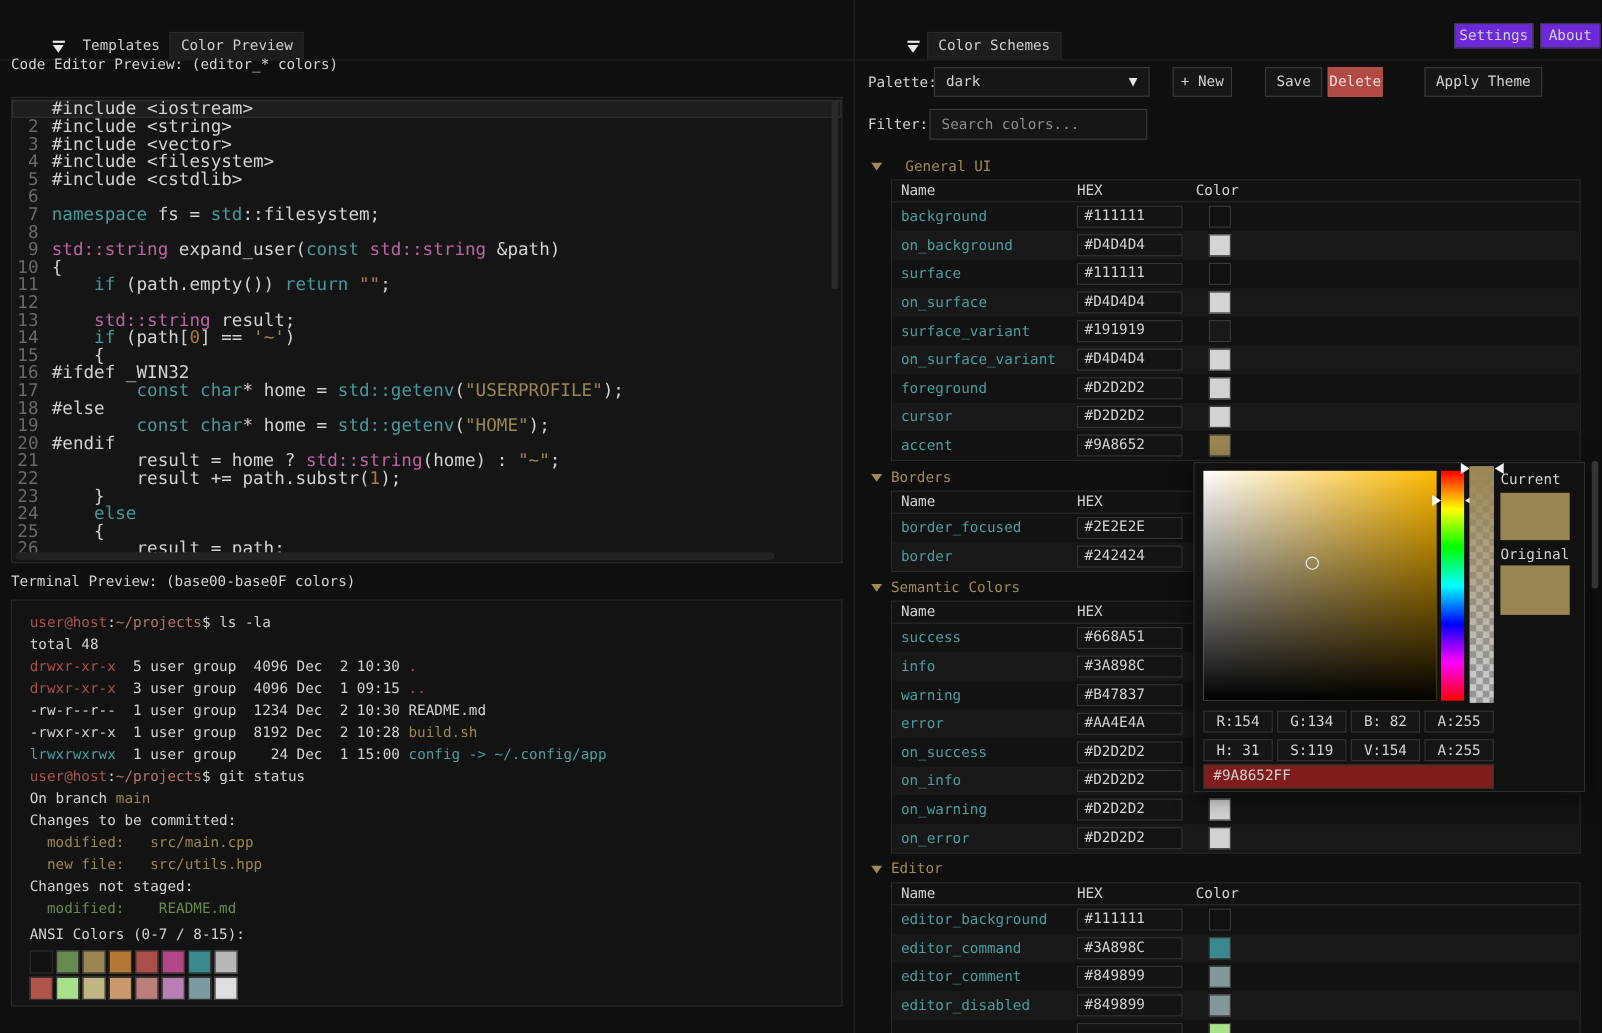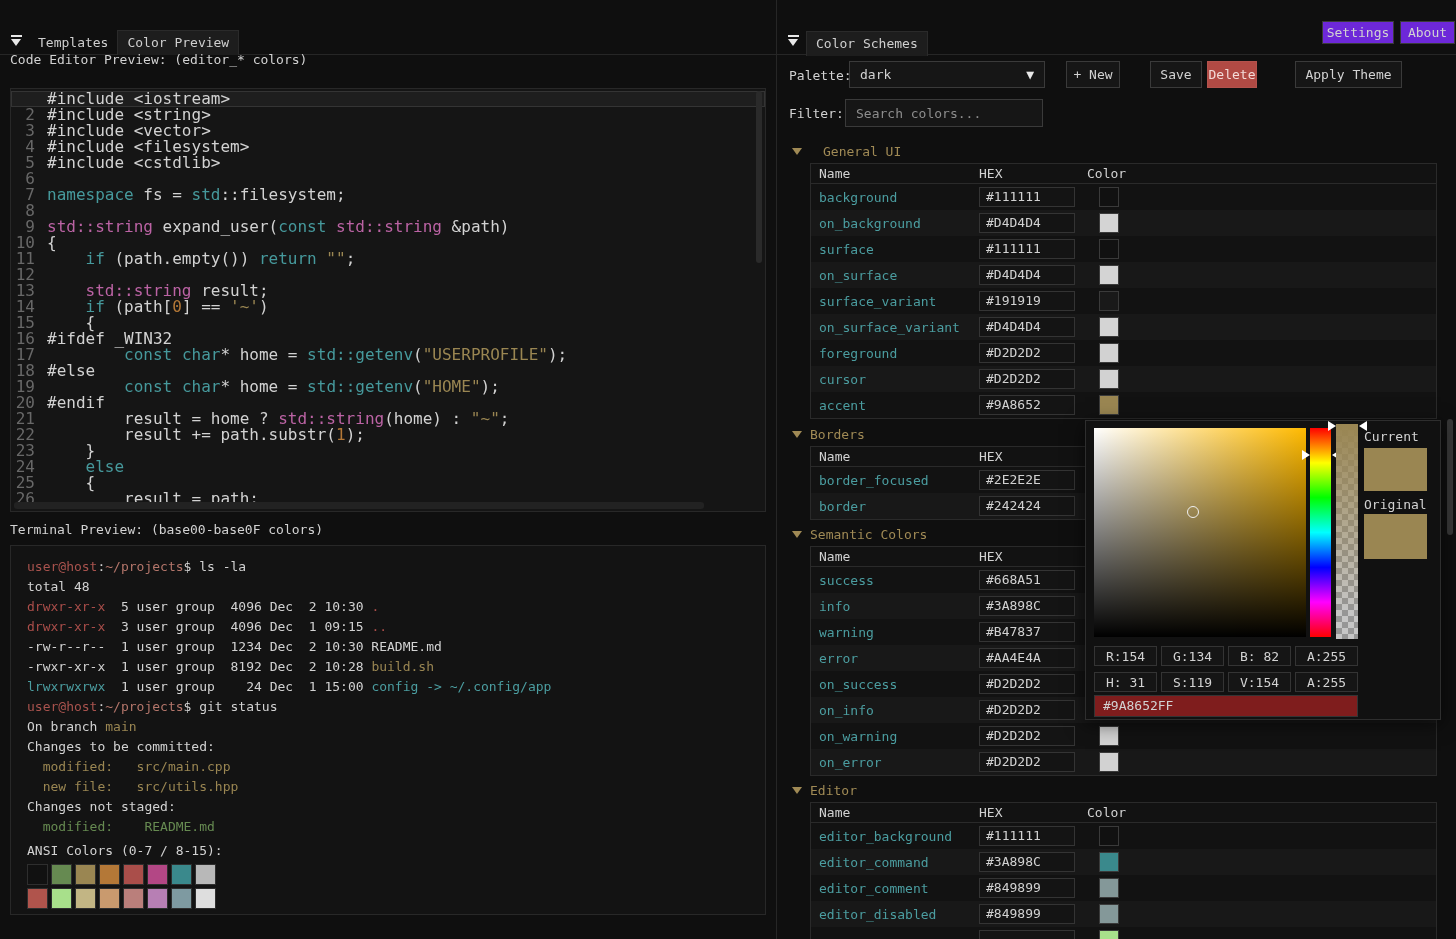--- a/index.html
+++ b/index.html
@@ -5,21 +5,21 @@
   * { margin:0; padding:0; box-sizing:border-box; }
   html,body { width:1456px; height:939px; overflow:hidden; background:#0f0f0f;
     font-family:"DejaVu Sans Mono", monospace; color:#d2d2d2; }
   .abs { position:absolute; }
 
   
   .top-btn { position:absolute; top:21px; height:23px; background:#6d28d9; border:1px solid #3a3a3a;
     color:#d2d2d2; font:13px "DejaVu Sans Mono",monospace; display:flex; align-items:center; justify-content:center; cursor:pointer; }
 
   
-  .tabbar { position:absolute; top:32px; height:23px; border-bottom:1px solid #262626; display:flex; align-items:center; }
+  .tabbar { position:absolute; top:32px; height:23px; border-bottom:1px solid #262626; display:flex; align-items:flex-end;padding-left:37px; }
   .collapse-icon { width:13px; height:13px; margin:0 6px 4px 10px; position:relative; }
   .collapse-icon::before { content:""; position:absolute; left:1px; top:0; width:11px; height:2px; background:#e8e8e8; }
   .collapse-icon::after { content:""; position:absolute; left:1px; top:4px; border-left:5.5px solid transparent;
     border-right:5.5px solid transparent; border-top:7px solid #e8e8e8; }
   .tab { font-size:13px; padding:4px 9px 5px; color:#cfcfcf; cursor:pointer; }
   .tab.active { background:#1d1d1d; border:1px solid #2a2a2a; border-bottom:none; }
 
   
   .panel-title { position:absolute; left:10px; font-size:13px; color:#d2d2d2; }
   .editor-box { position:absolute; left:10px; top:88px; width:756px; height:424px;

